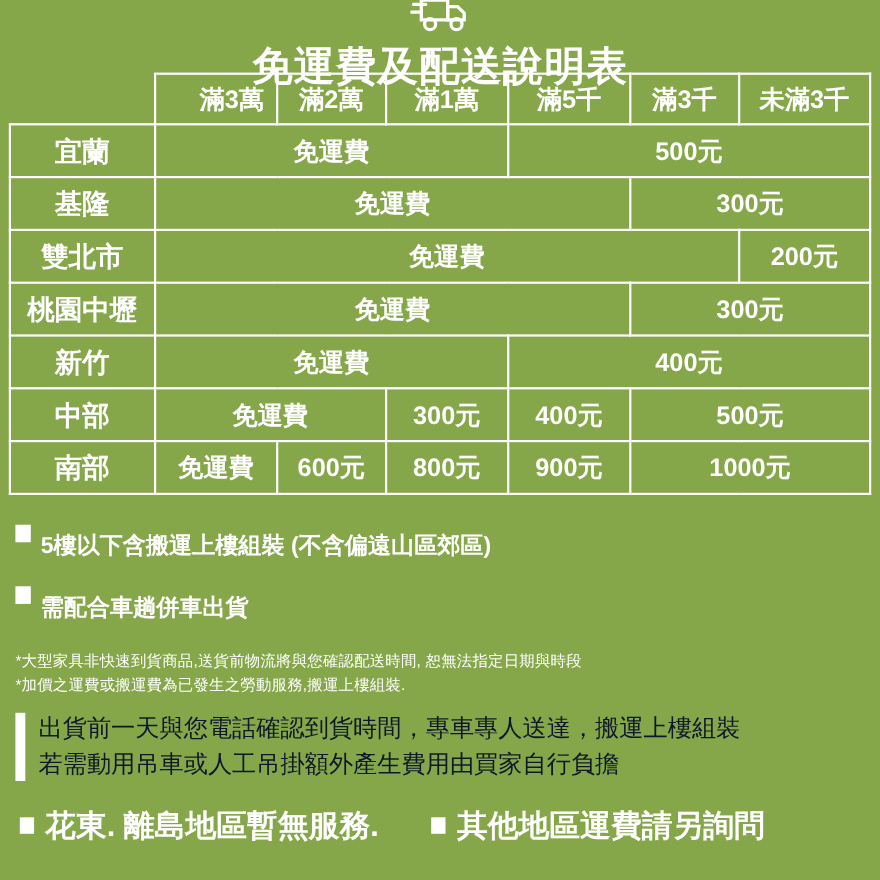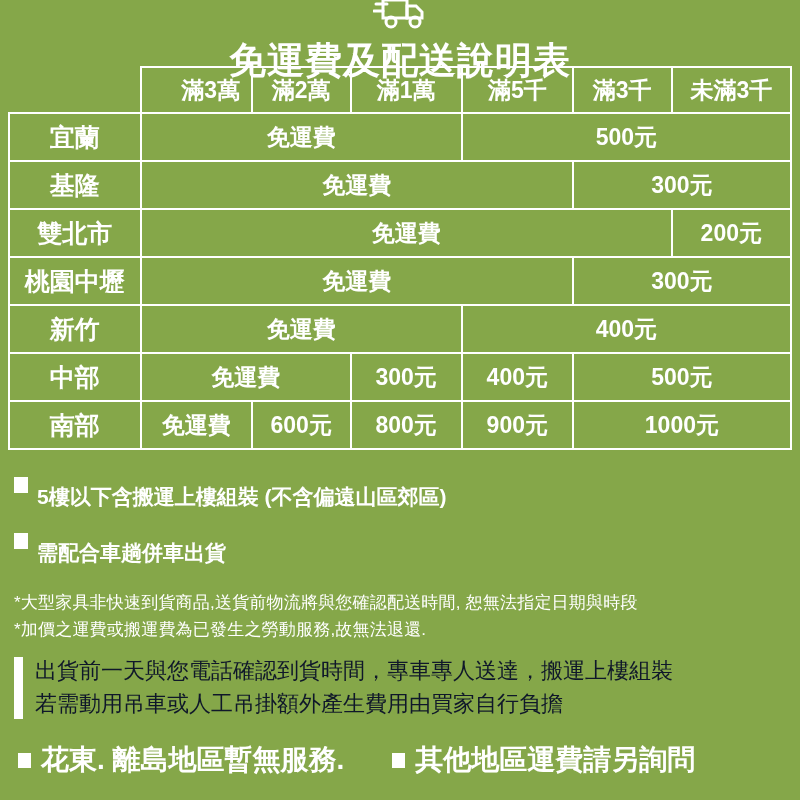--- a/index.html
+++ b/index.html
@@ -111,21 +111,21 @@
     line-height: 1.2;
     margin-top: 24px;
   }
 
   
   .fineprint {
     padding: 18px 14px 0 14px;
     box-sizing: border-box;
   }
   .fine-line {
-    font-size: 17px;
+    font-size: 14px;
     color: #ffffff;
     line-height: 1.55;
     letter-spacing: 0.2px;
   }
 
   
   .barblock {
     display: flex;
     align-items: center;
     gap: 12px;
@@ -259,21 +259,21 @@
       <span class="note-text">5樓以下含搬運上樓組裝 (不含偏遠山區郊區)</span>
     </div>
     <div class="note-line">
       <span class="sq"></span>
       <span class="note-text">需配合車趟併車出貨</span>
     </div>
   </div>
 
   <div class="fineprint">
     <div class="fine-line">*大型家具非快速到貨商品,送貨前物流將與您確認配送時間, 恕無法指定日期與時段</div>
-    <div class="fine-line">*加價之運費或搬運費為已發生之勞動服務,故無法退還.</div>
+    <div class="fine-line">*加價之運費或搬運費為已發生之勞動服務,搬運上樓組裝.</div>
   </div>
 
   <div class="barblock">
     <span class="vbar"></span>
     <div class="barlines">
       <div class="barline">出貨前一天與您電話確認到貨時間，專車專人送達，搬運上樓組裝</div>
       <div class="barline">若需動用吊車或人工吊掛額外產生費用由買家自行負擔</div>
     </div>
   </div>
 

